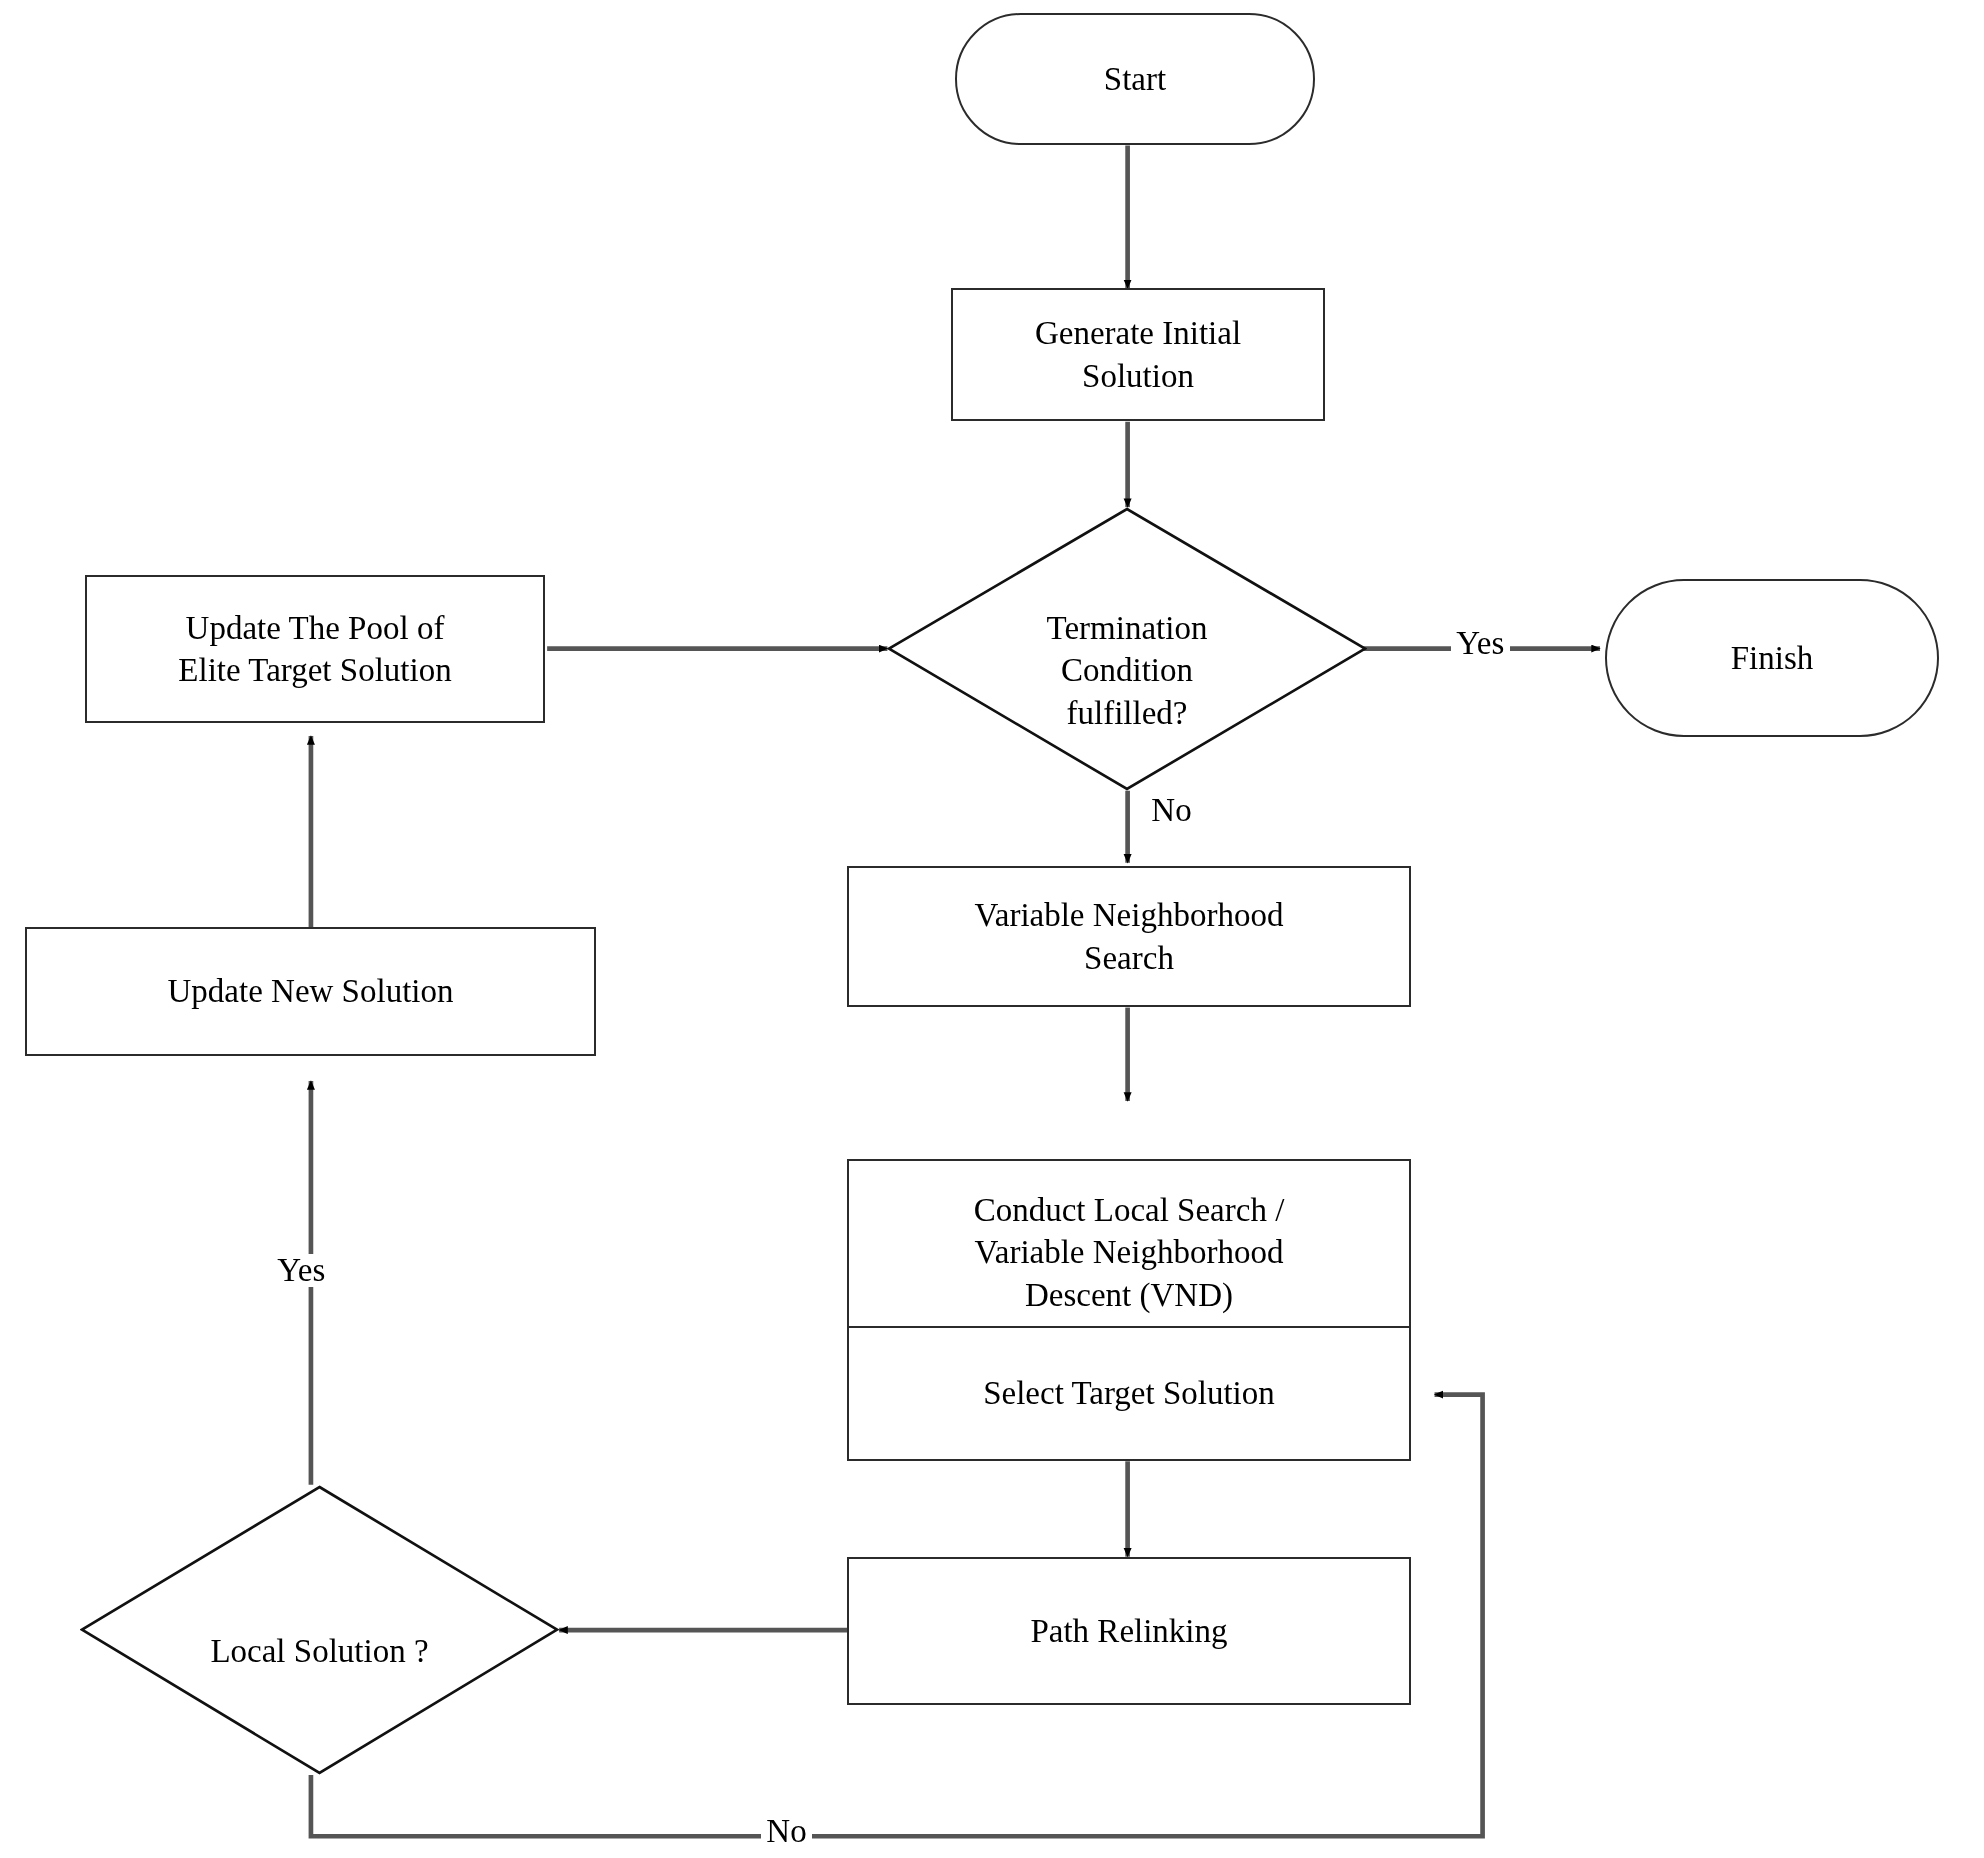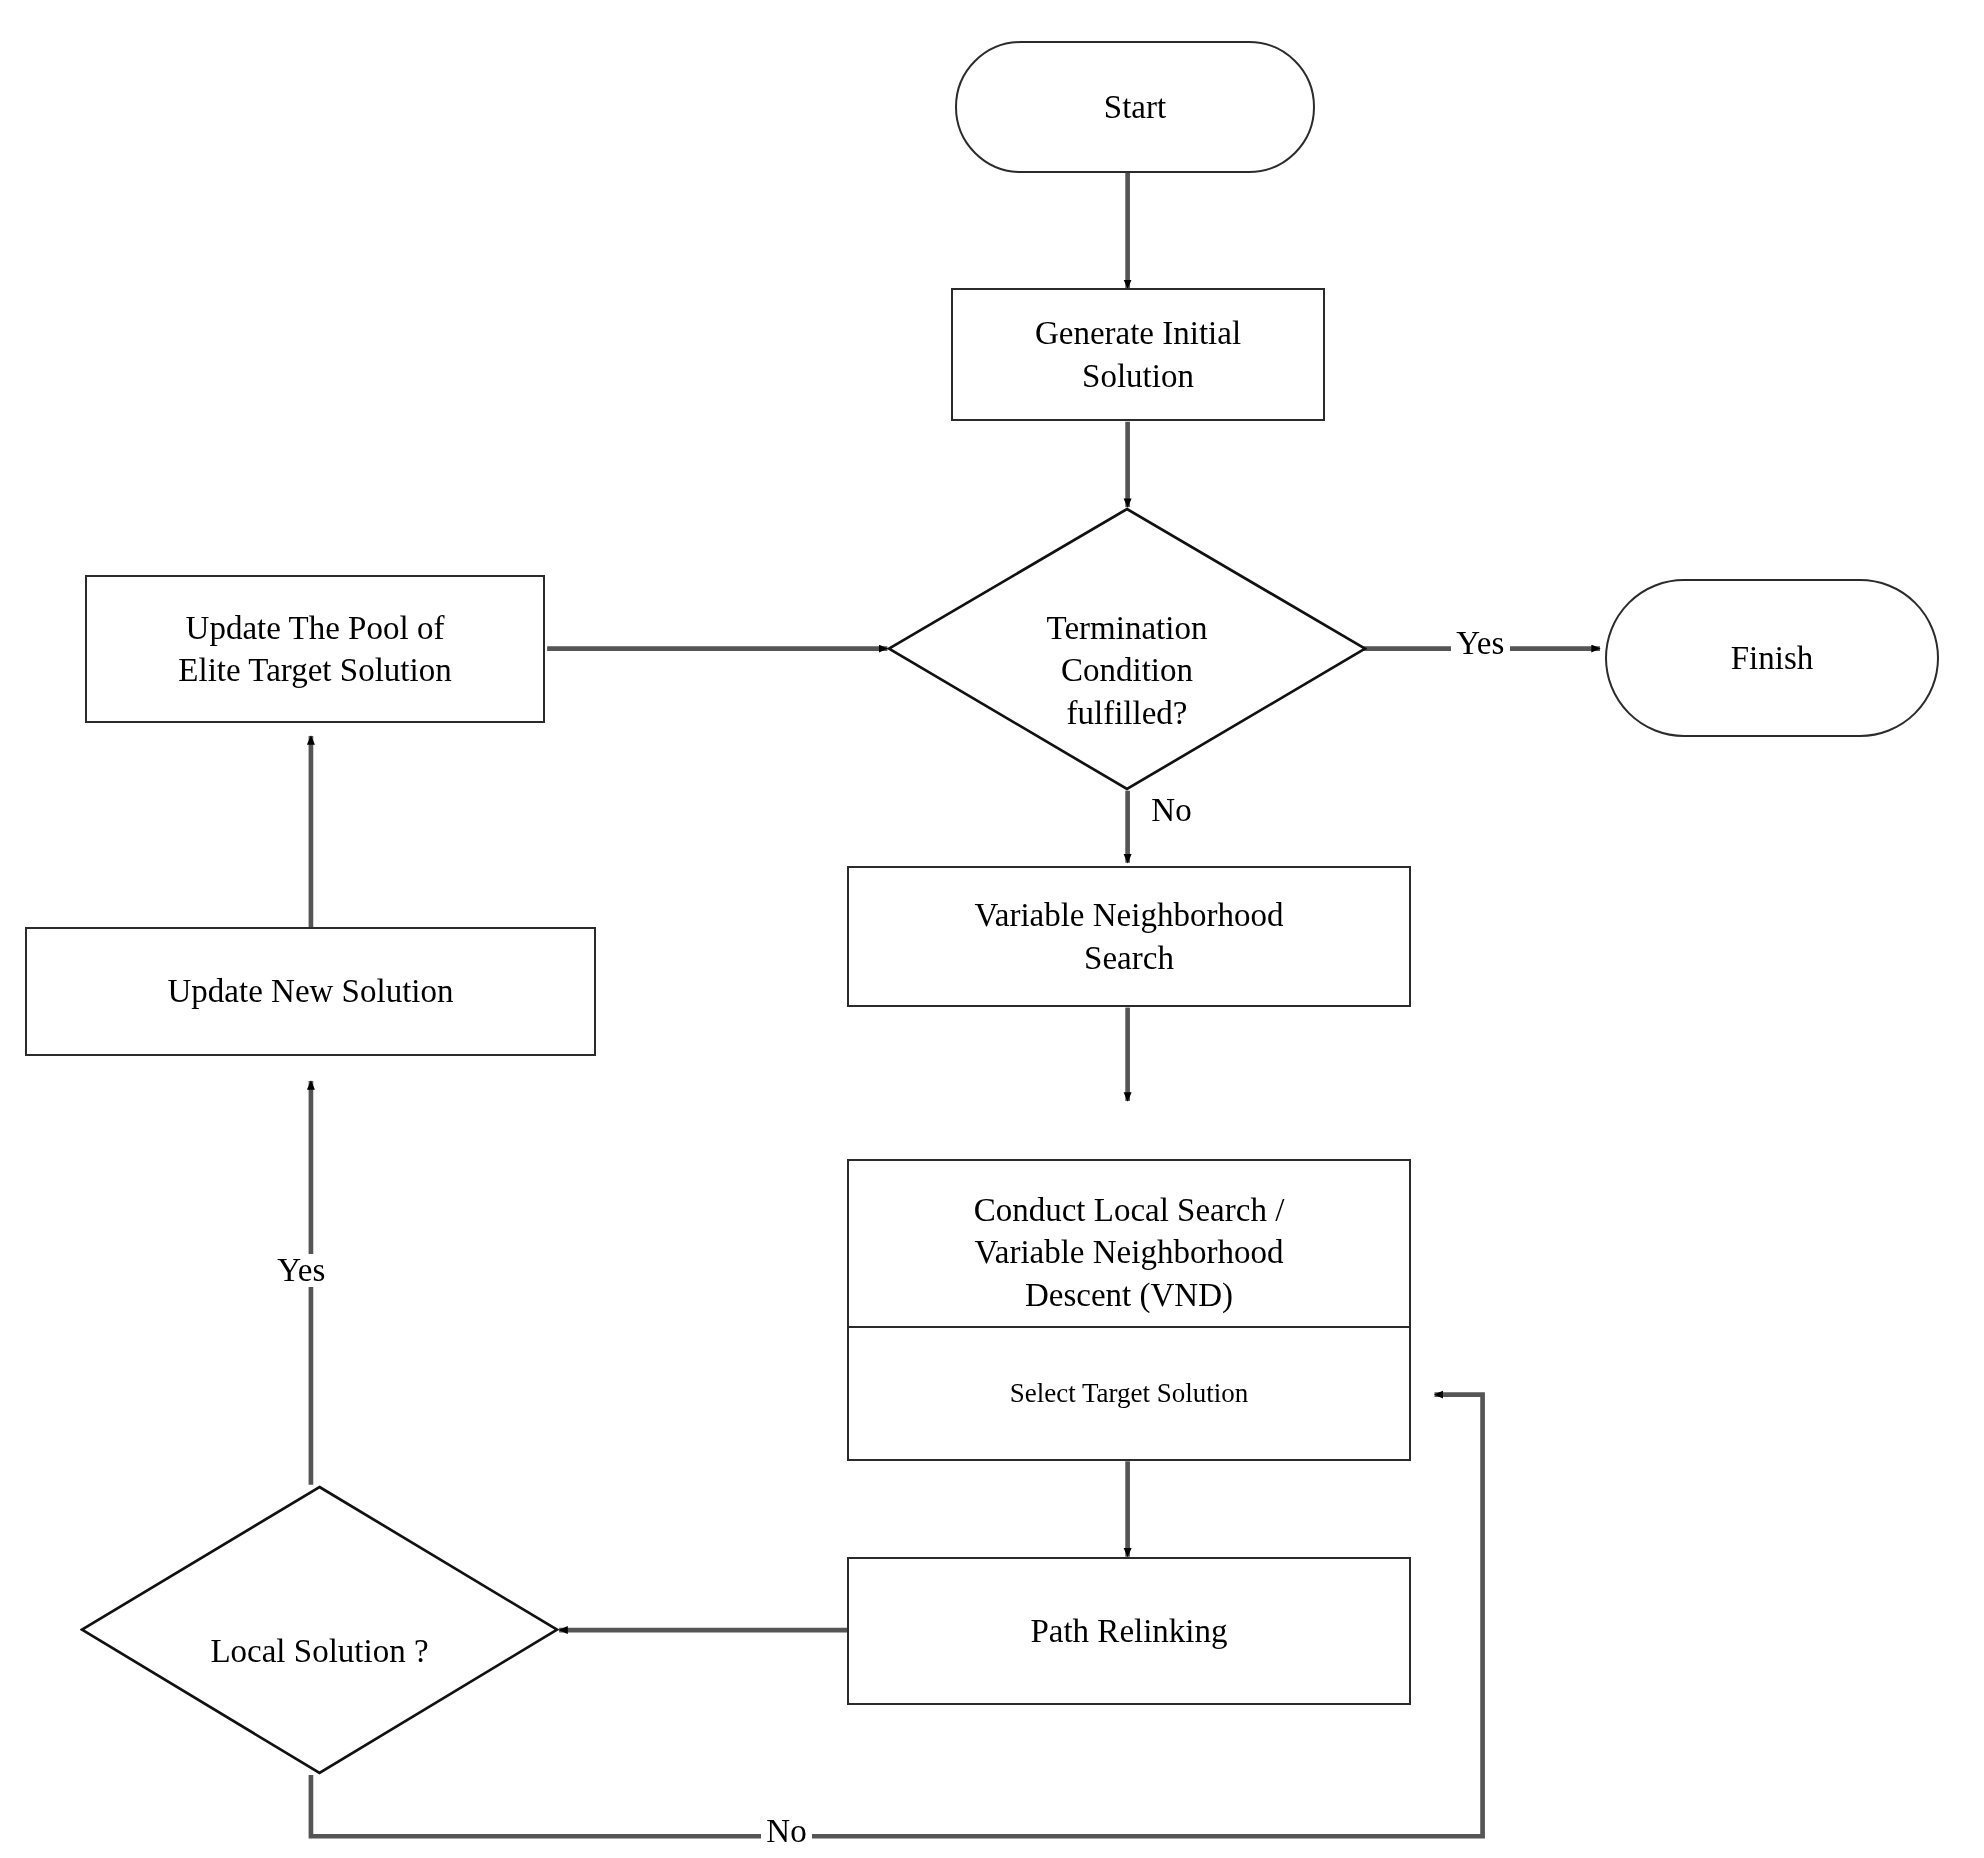--- a/index.html
+++ b/index.html
@@ -101,21 +101,21 @@
 
     <path d="M466,2225 L466,1620" stroke="#555555" stroke-width="7" fill="none" marker-end="url(#ah)"></path>
 
     <path d="M466,1447 L466,1103" stroke="#555555" stroke-width="7" fill="none" marker-end="url(#ah)"></path>
 
     <path d="M820,972 L1330,972" stroke="#555555" stroke-width="7" fill="none" marker-end="url(#ah)"></path>
 
     <path d="M466,2660 L466,2752 L2222,2752 L2222,2090 L2150,2090" stroke="#555555" stroke-width="7" fill="none" marker-end="url(#ah)"></path>
   </svg>
 
-  <div class="node terminator" style="left:955px; top:13.3px; width:360px; height:132px; font-size:33px;margin-top:28px;">
+  <div class="node terminator" style="left:955px; top:13.3px; width:360px; height:132px; font-size:33px;">
     <span class="label">Start</span>
   </div>
 
   <div class="node process" style="left:951px; top:288px; width:374px; height:133px; font-size:33px;">
     <span class="label">Generate Initial
 Solution</span>
   </div>
 
   <div class="node decision" style="left:887px; top:507px; width:480px; height:284px; font-size:33px;">
     <svg class="diamond-shape" viewBox="0 0 720 425" preserveAspectRatio="none" xmlns="http://www.w3.org/2000/svg">
@@ -143,21 +143,21 @@
     <span class="label">Variable Neighborhood
 Search</span>
   </div>
 
   <div class="node process" style="left:847px; top:1159px; width:564px; height:187px; font-size:33px;">
     <span class="label">Conduct Local Search /
 Variable Neighborhood
 Descent (VND)</span>
   </div>
 
-  <div class="node process" style="left:847px; top:1326px; width:564px; height:135px; font-size:27px;justify-content:center;">
+  <div class="node process" style="left:847px; top:1326px; width:564px; height:135px; font-size:33px;justify-content:center;">
     <span class="label">Select Target Solution</span>
   </div>
 
   <div class="node process" style="left:847px; top:1557px; width:564px; height:148px; font-size:33px;align-items:center;">
     <span class="label">Path Relinking</span>
   </div>
 
   <div class="node decision" style="left:80px; top:1485px; width:479px; height:290px; font-size:33px;">
     <svg class="diamond-shape" viewBox="0 0 718 435" preserveAspectRatio="none" xmlns="http://www.w3.org/2000/svg">
       <polygon points="359,3 715,217 359,432 3,217" fill="#ffffff" stroke="#111111" stroke-width="4"></polygon>

